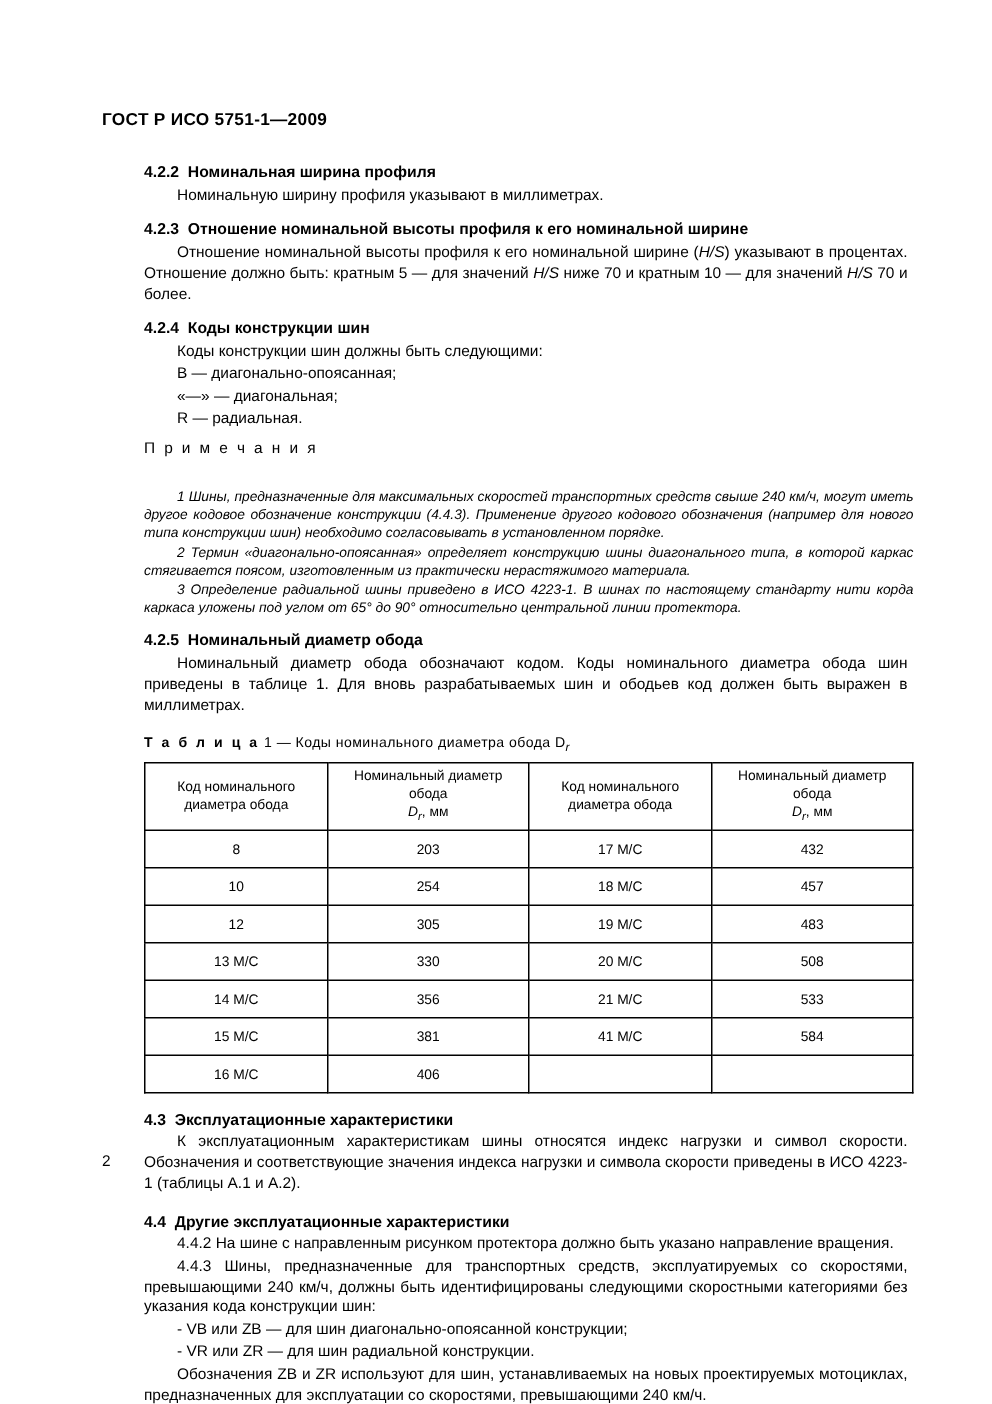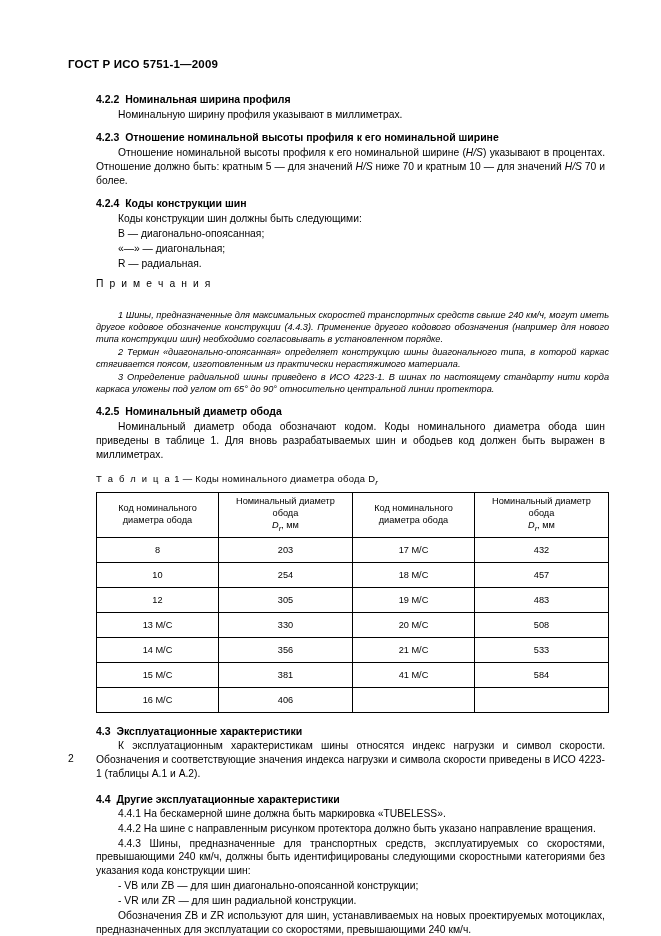--- a/index.html
+++ b/index.html
@@ -10,21 +10,21 @@
     width: 661px;
     height: 936px;
     background: #ffffff;
     font-family: "Liberation Sans", sans-serif;
     color: #000000;
     position: relative;
     overflow: hidden;
   }
   .page {
     position: absolute;
-    left: 0; top: 0;
+    left: 0; top: 16px;
     width: 661px;
     height: 816px;
     box-sizing: border-box;
     padding: 58px 52px 30px 68px;
   }
   .doc-header {
     font-size: 11.5px;
     font-weight: bold;
     letter-spacing: 0.2px;
     margin-bottom: 22px;
@@ -60,21 +60,21 @@
     margin: 0 0 1px 0;
     text-align: justify;
     text-indent: 22px;
     font-style: italic;
   }
   .table-caption {
     font-size: 9.4px;
     margin: 12px 0 5px 0;
     letter-spacing: 0.3px;
   }
-  .table-caption .sp { letter-spacing: 1.7px; }
+  .table-caption .sp { letter-spacing: 1.7px; font-weight: bold; }
   table.rim {
     border-collapse: collapse;
     width: 100%;
     table-layout: fixed;
   }
   table.rim th, table.rim td {
     border: 1px solid #000000;
     text-align: center;
     vertical-align: middle;
     font-size: 9.2px;
@@ -213,21 +213,20 @@
     </table>
 
     <div class="sec-h">
       <span>4.3</span>&nbsp;&nbsp;<span>Эксплуатационные характеристики</span>
     </div>
     <p class="body ind">К эксплуатационным характеристикам шины относятся индекс нагрузки и символ скорости. Обозначения и соответствующие значения индекса нагрузки и символа скорости приведены в ИСО 4223-1 (таблицы А.1 и А.2).</p>
 
     <div class="sec-h">
       <span>4.4</span>&nbsp;&nbsp;<span>Другие эксплуатационные характеристики</span>
     </div>
-    <p class="body ind">4.4.1  На бескамерной шине должна быть маркировка «TUBELESS».</p>
     <p class="body ind">4.4.2  На шине с направленным рисунком протектора должно быть указано направление вращения.</p>
     <p class="body ind">4.4.3  Шины, предназначенные для транспортных средств, эксплуатируемых со скоростями, превышающими 240 км/ч, должны быть идентифицированы следующими скоростными категориями без указания кода конструкции шин:</p>
     <p class="dash-item">- VB или ZB — для шин диагонально-опоясанной конструкции;</p>
     <p class="dash-item">- VR или ZR — для шин радиальной конструкции.</p>
     <p class="body ind">Обозначения ZB и ZR используют для шин, устанавливаемых на новых проектируемых мотоциклах, предназначенных для эксплуатации со скоростями, превышающими 240 км/ч.</p>
     <p class="body ind">Обозначения скоростных категорий должны быть расположены внутри обозначения шины в коде конструкции шины, а именно:</p>
 
   </div>
 
   <div class="page-num">2</div>

